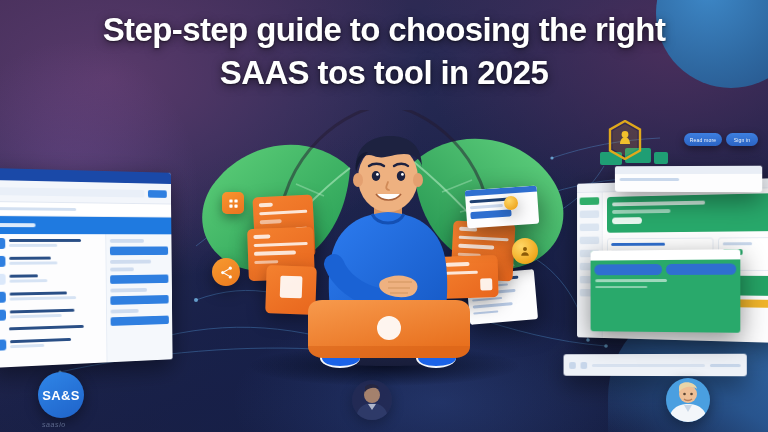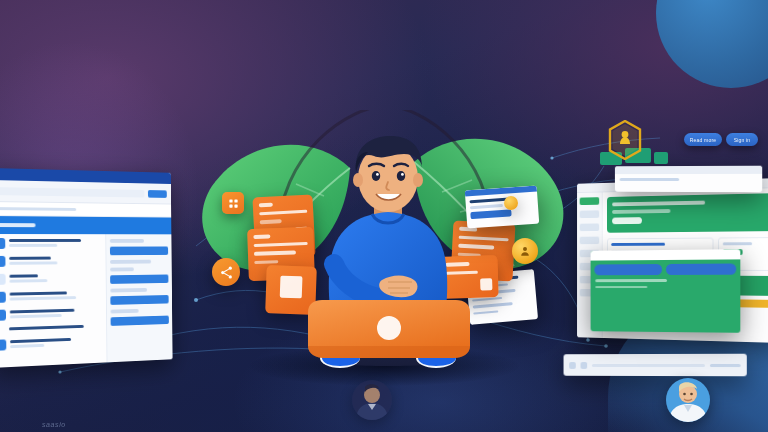--- a/index.html
+++ b/index.html
@@ -263,20 +263,24 @@
         <circle cx="552" cy="158" r="1.6"></circle>
       <circle cx="60" cy="372" r="1.6"></circle>
         <circle cx="606" cy="346" r="1.8"></circle>
       <circle cx="470" cy="316" r="1.5"></circle>
         <circle cx="240" cy="212" r="1.5"></circle>
       <circle cx="512" cy="288" r="1.5"></circle>
         <circle cx="330" cy="350" r="1.5"></circle>
     </g>
   </svg>
 
+  <div class="headline">
+    <span>Step-step guide to choosing the right</span>
+    <span class="l2">SAAS tos tool in 2025</span>
+  </div>
 
   <div class="mock" id="dash-left">
     <div class="topbar"></div>
     <div class="subbar" style="display:flex;align-items:center;padding:0 5px;gap:4px;">
       <div style="flex:1;height:8px;background:#e9eff8;border-radius:2px;"></div>
       <div style="width:22px;height:8px;background:#2f7fe0;border-radius:2px;"></div>
     </div>
     <div class="searchrow" style="display:flex;align-items:center;padding:0 5px;">
       <div style="width:46%;height:3px;background:#d3e0f1;border-radius:2px;"></div>
     </div>
@@ -584,20 +588,23 @@
     <path d="M92,50 C90,55 89,57 93,58" stroke="#d08a57" stroke-width="1.8" fill="none" stroke-linecap="round"></path>
 
     <path d="M80,62 C86,70 99,70 105,62 Z" fill="#ffffff"></path>
     <path d="M80,62 C86,70 99,70 105,62" stroke="#a8623a" stroke-width="1.6" fill="none"></path>
 
     <path d="M12,180 C12,172 18,168 26,168 L160,168 C168,168 174,172 174,180 L174,214 C174,222 166,226 158,226 L28,226 C20,226 12,222 12,214 Z" fill="url(#lap)"></path>
     <circle cx="93" cy="196" r="12" fill="#ffffff" opacity=".92"></circle>
     <path d="M12,214 C12,222 20,226 28,226 L158,226 C166,226 174,222 174,214 Z" fill="#d65f16" opacity=".5"></path>
   </svg>
 
+  <div class="avatar" id="av-left">
+    <span>SA&amp;S</span>
+  </div>
   <div id="av-foot-text">saasio</div>
 
   <div class="avatar" id="av-center">
     <svg viewBox="0 0 40 40" width="40" height="40">
       <rect width="40" height="40" fill="#242a52"></rect>
       <circle cx="20" cy="15" r="8" fill="#d9a274"></circle>
       <path d="M13,8 C13,3 27,3 27,9 C25,7 16,7 13,12 Z" fill="#2a2438"></path>
       <path d="M4,40 C4,28 12,23 20,23 C28,23 36,28 36,40 Z" fill="#35406e"></path>
       <path d="M16,24 L20,30 L24,24 Z" fill="#e8ecf5"></path>
     </svg>

